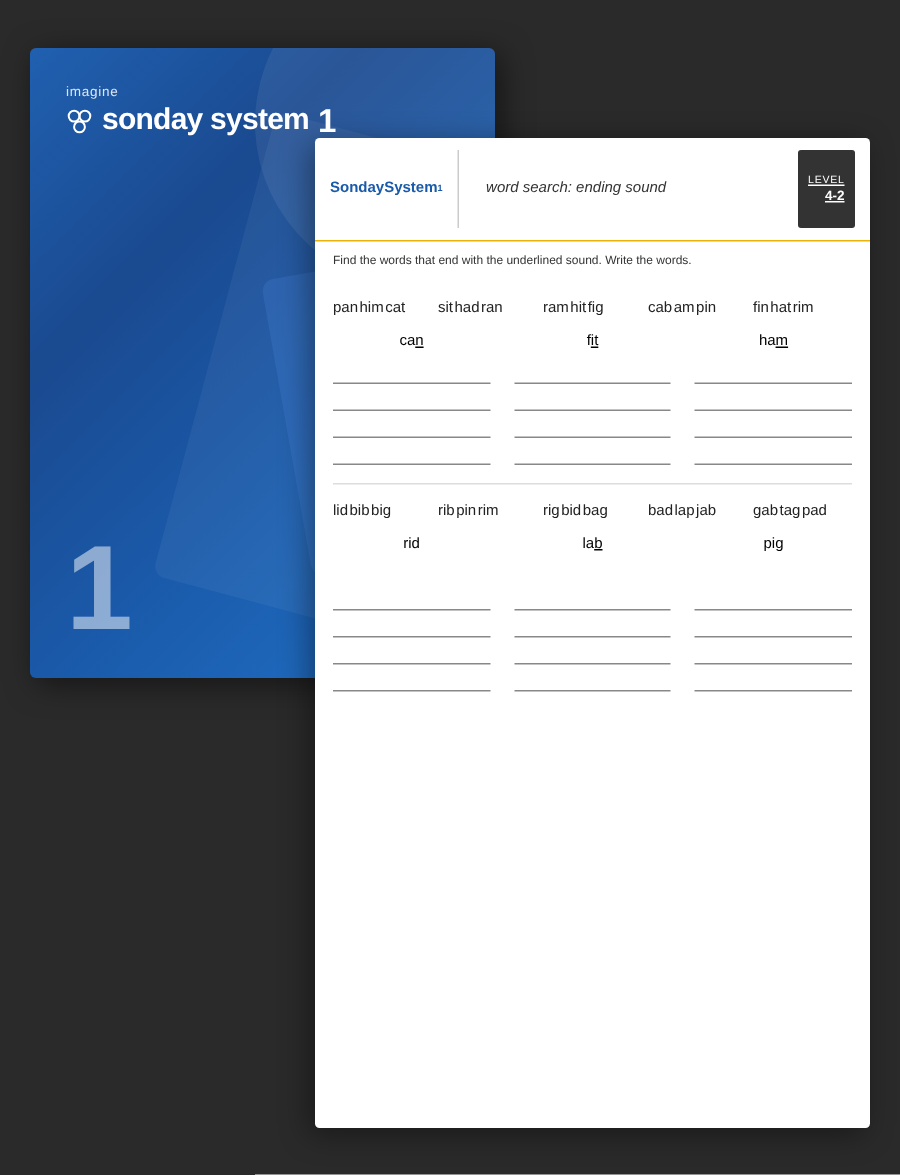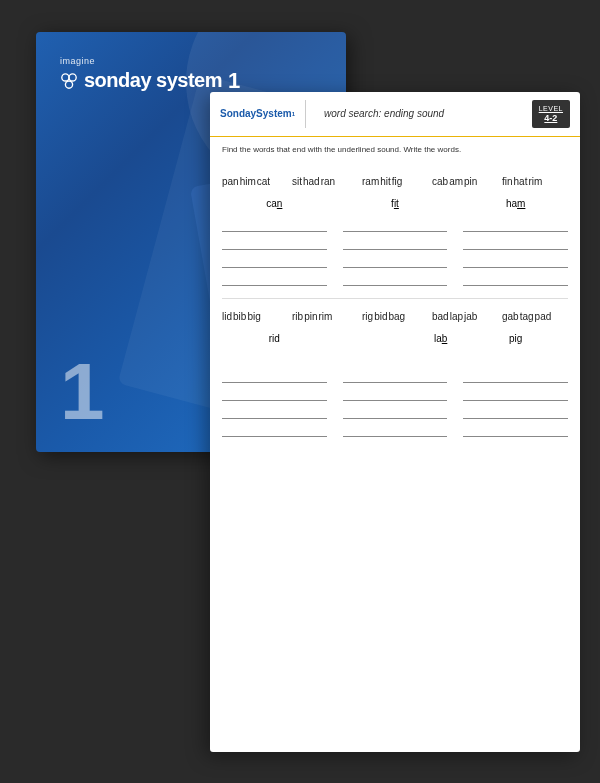--- a/index.html
+++ b/index.html
@@ -14,21 +14,21 @@
       overflow: hidden;
     }
     .container {
       position: relative;
       width: 560px;
       height: 720px;
     }
     
     .book-cover {
       position: absolute;
-      left: 16px;
+      left: 0;
       top: 0;
       width: 310px;
       height: 420px;
       background: linear-gradient(135deg, #2060b0 0%, #1a4a90 30%, #1a5aaa 60%, #2272c8 100%);
       border-radius: 4px;
       box-shadow: 4px 4px 20px rgba(0,0,0,0.5);
       overflow: hidden;
       padding: 24px;
     }
     .cover-shapes {
@@ -175,27 +175,27 @@
       align-items: center;
       flex: 1;
       padding-left: 8px;
       font-style: italic;
     }
     .ws-level-badge {
       background: #333;
       color: white;
       font-size: 9px;
       font-weight: 700;
-      padding: 4px 7px;
+      padding: 16px 7px;
       border-radius: 2px;
       text-align: center;
       line-height: 1.3;
       display: flex;
       flex-direction: column;
-      align-items: center;
+      align-items: flex-end;
       justify-content: center;
       text-decoration: underline;
     }
     .ws-level-label {
       font-size: 7px;
       font-weight: 400;
       letter-spacing: 0.5px;
     }
     .ws-body {
       padding: 8px 12px;
@@ -385,21 +385,21 @@
 
           <div class="ws-word-col">
             <span class="ws-word">gab</span>
             <span class="ws-word">tag</span>
             <span class="ws-word">pad</span>
           </div>
         </div>
 
         <div class="ws-answer-row">
           <div style="text-align:center; font-size:10px; margin-bottom:5px;">r<span style="">id</span></div>
-          <div style="text-align:right; font-size:10px; margin-bottom:21px;">la<span style="text-decoration:underline">b</span></div>
+          <div style="text-align:center; font-size:10px; margin-bottom:21px;">la<span style="text-decoration:underline">b</span></div>
           <div style="text-align:center; font-size:10px; margin-bottom:5px;">pig</div>
         </div>
 
         <div class="ws-lines-group">
           <div class="ws-line"></div>
           <div class="ws-line"></div>
           <div class="ws-line"></div>
           <div class="ws-line"></div>
           <div class="ws-line"></div>
           <div class="ws-line"></div>

